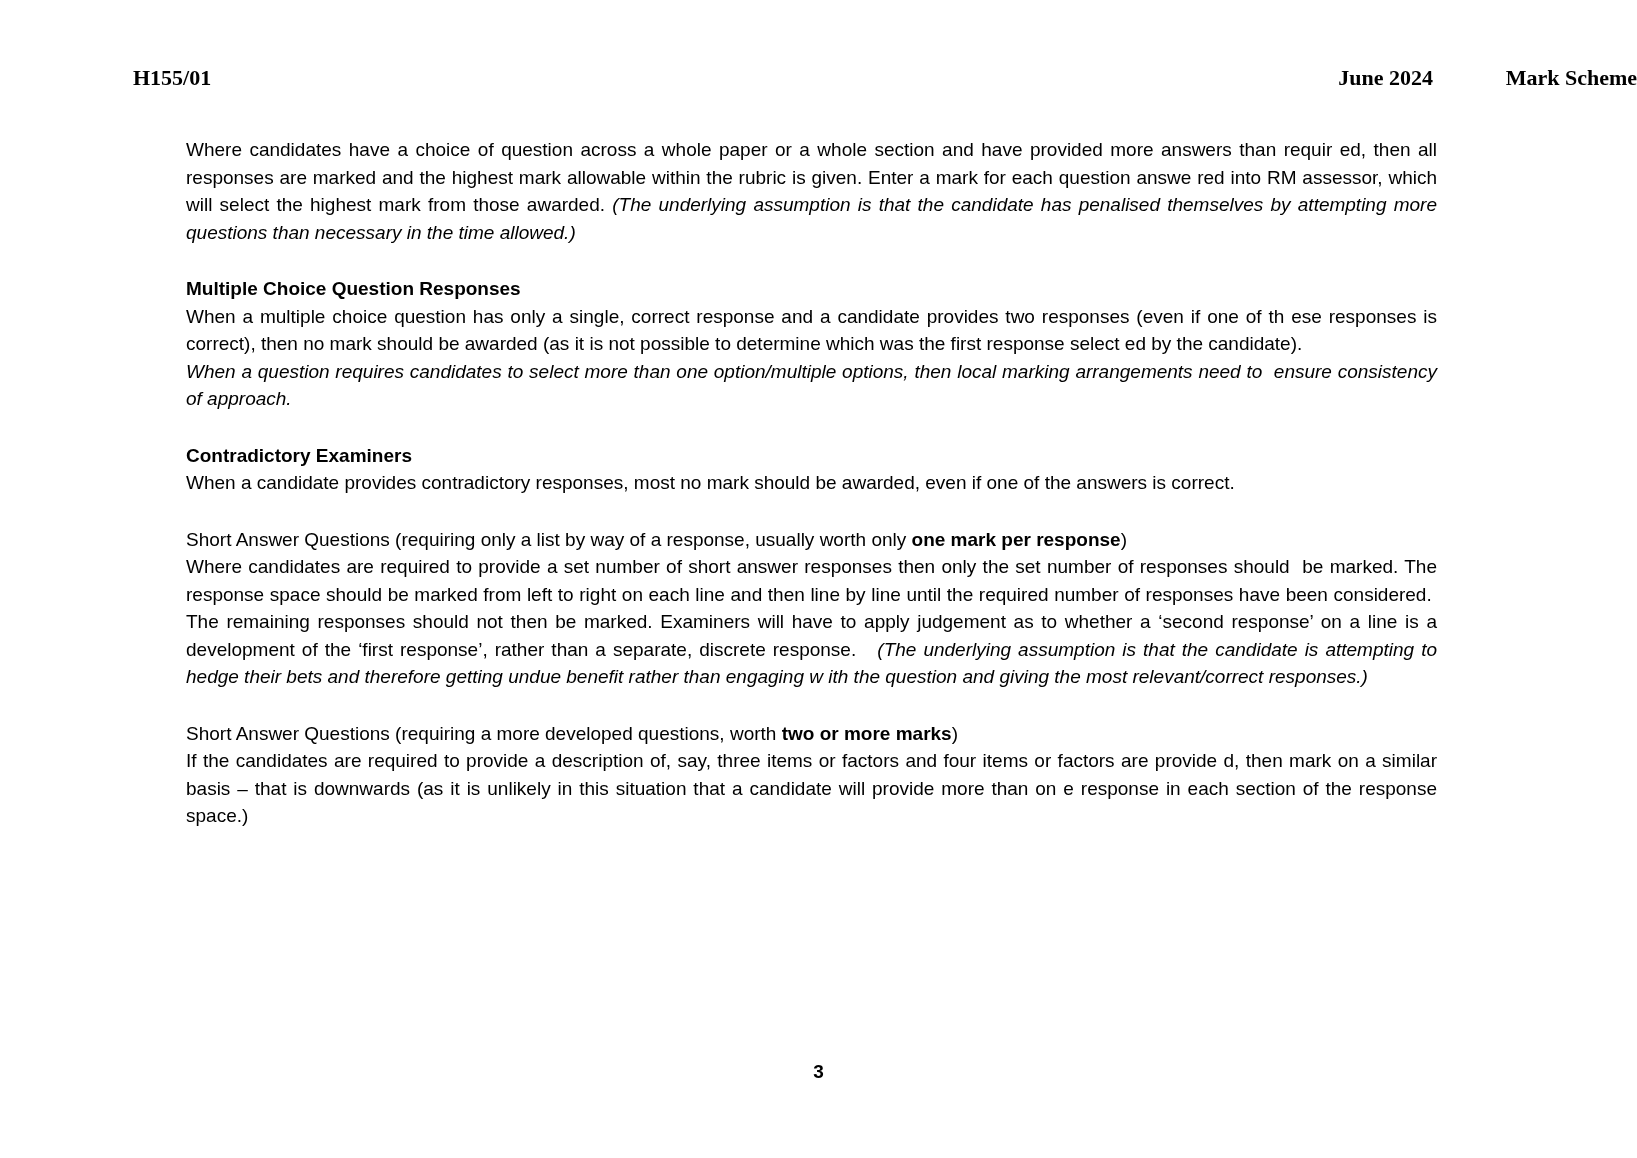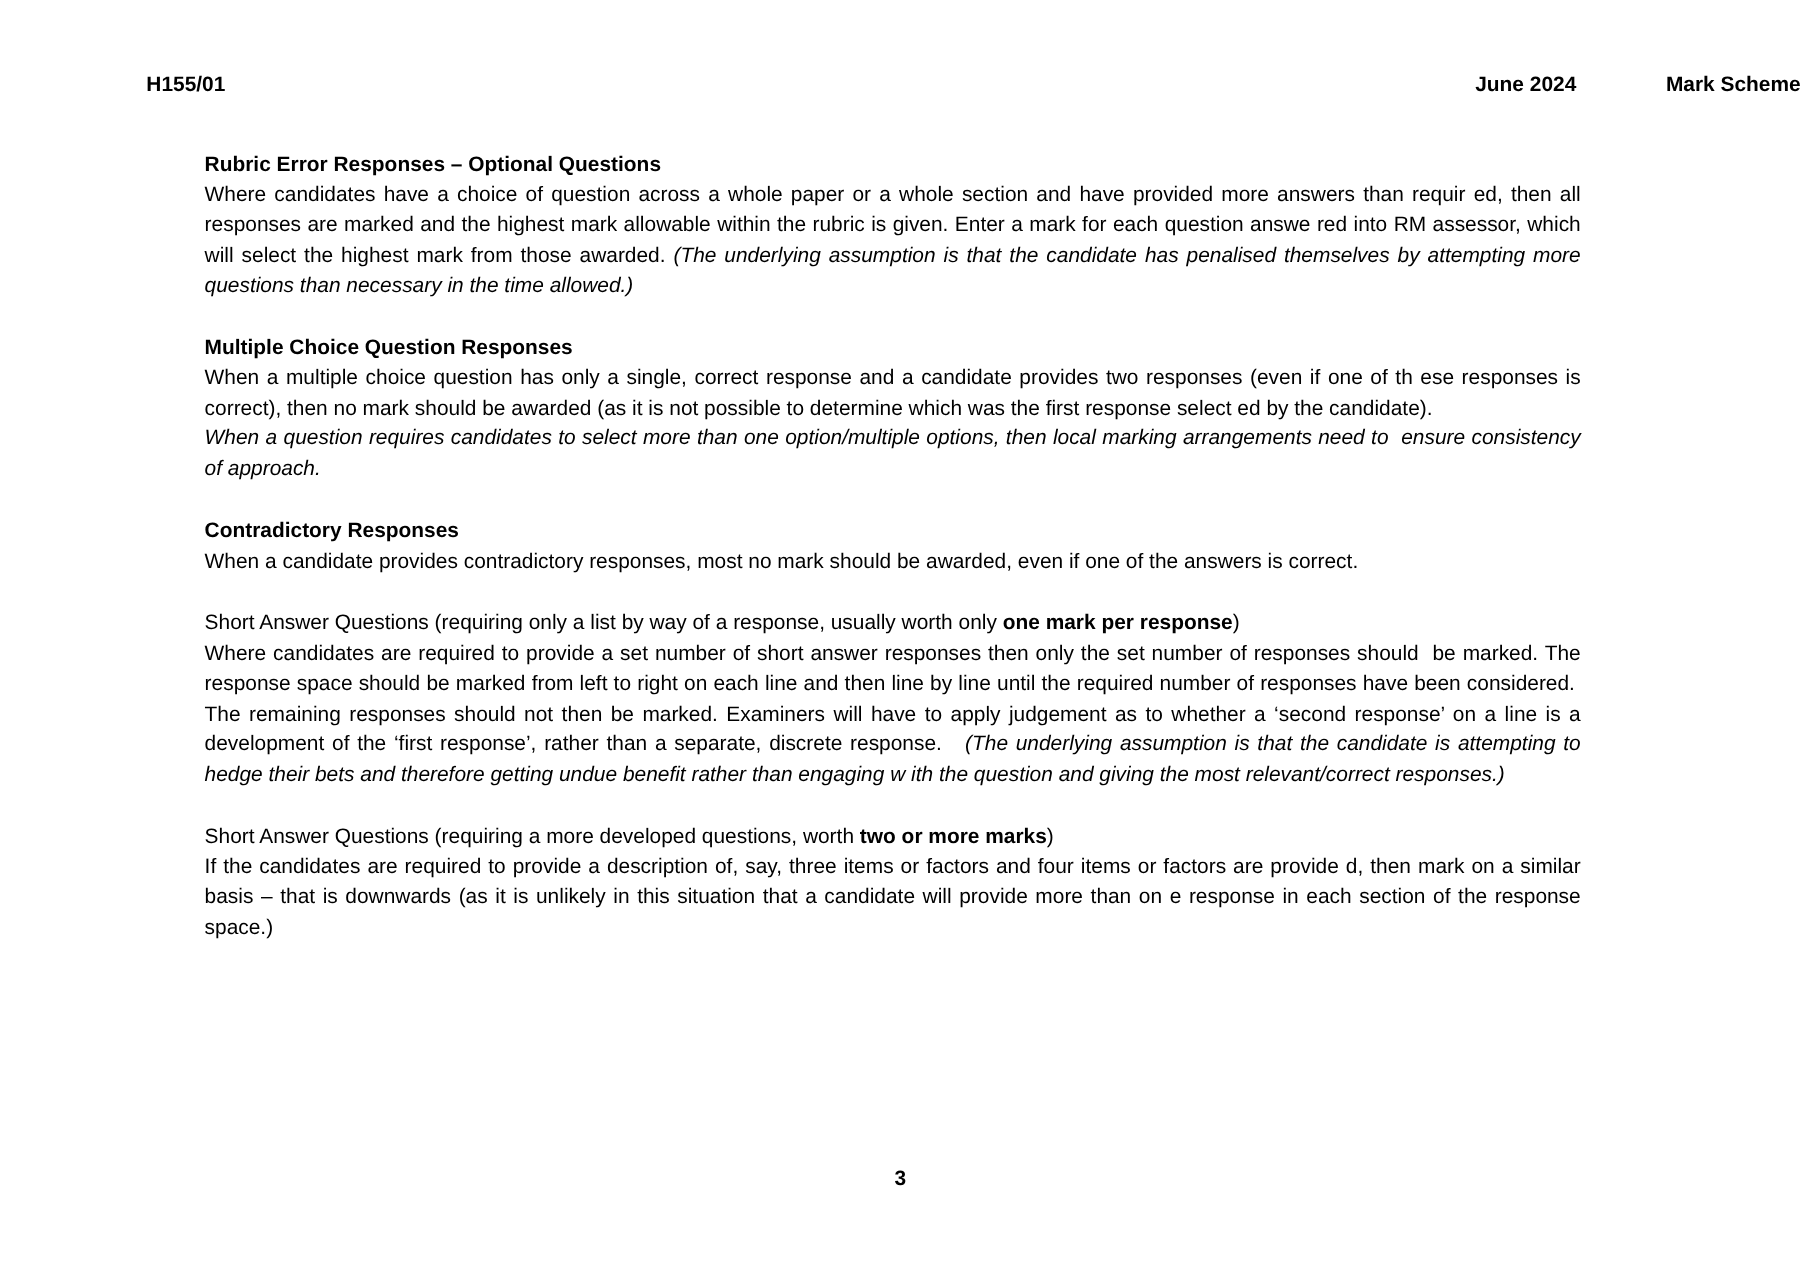--- a/index.html
+++ b/index.html
@@ -15,23 +15,24 @@
     color: #000000;
     font-family: "Liberation Sans", sans-serif;
     overflow: hidden;
   }
   .page-header {
     position: absolute;
     top: 64px;
     left: 0;
     width: 100%;
     height: 28px;
-    font-size: 19px;
+    font-size: 22px;
     font-weight: bold;
     line-height: 28px;
+    font-family: Liberation Serif, serif;
   }
   .page-header .hdr-left {
     position: absolute;
     left: 133px;
     top: 0;
   }
   .page-header .hdr-center {
     position: absolute;
     left: 0;
     width: 100%;
@@ -83,28 +84,27 @@
 
 <div class="page">
 
   <div class="page-header">
     <span class="hdr-left">H155/01</span>
     <span class="hdr-center">Mark Scheme</span>
     <span class="hdr-right">June 2024</span>
   </div>
 
   <div class="content" id="doc-body">
-      <p class="block heading"><span class="run-bold">Rubric Error Responses – Optional Questions</span></p>
       <p class="block paragraph"><span class="run-normal">Where candidates have a choice of question across a whole paper or a whole section and have provided more answers than requir ed, then all responses are marked and the highest mark allowable within the rubric is given. Enter a mark for each question answe red into RM assessor, which will select the highest mark from those awarded. </span><span class="run-italic">(The underlying assumption is that the candidate has penalised themselves by attempting more questions than necessary in the time allowed.)</span></p>
       <div class="spacer"></div>
       <p class="block heading"><span class="run-bold">Multiple Choice Question Responses</span></p>
       <p class="block paragraph"><span class="run-normal">When a multiple choice question has only a single, correct response and a candidate provides two responses (even if one of th ese responses is correct), then no mark should be awarded (as it is not possible to determine which was the first response select ed by the candidate).</span></p>
       <p class="block paragraph"><span class="run-italic">When a question requires candidates to select more than one option/multiple options, then local marking arrangements need to &nbsp;ensure consistency of approach.</span></p>
       <div class="spacer"></div>
-      <p class="block heading"><span class="run-bold">Contradictory Responses</span></p>
+      <p class="block heading"><span class="run-bold">Contradictory Examiners</span></p>
       <p class="block paragraph"><span class="run-normal">When a candidate provides contradictory responses, most no mark should be awarded, even if one of the answers is correct.</span></p>
       <div class="spacer"></div>
       <p class="block paragraph"><span class="run-normal">Short Answer Questions (requiring only a list by way of a response, usually worth only </span><span class="run-bold">one mark per response</span><span class="run-normal">)</span></p>
       <p class="block paragraph"><span class="run-normal">Where candidates are required to provide a set number of short answer responses then only the set number of responses should &nbsp;be marked. The response space should be marked from left to right on each line and then line by line until the required number of responses have been considered.&nbsp; The remaining responses should not then be marked. Examiners will have to apply judgement as to whether a ‘second response’ on a line is a development of the ‘first response’, rather than a separate, discrete response.&nbsp;&nbsp; </span><span class="run-italic">(The underlying assumption is that the candidate is attempting to hedge their bets and therefore getting undue benefit rather than engaging w ith the question and giving the most relevant/correct responses.)</span></p>
       <div class="spacer"></div>
       <p class="block paragraph"><span class="run-normal">Short Answer Questions (requiring a more developed questions, worth </span><span class="run-bold">two or more marks</span><span class="run-normal">)</span></p>
       <p class="block paragraph"><span class="run-normal">If the candidates are required to provide a description of, say, three items or factors and four items or factors are provide d, then mark on a similar basis – that is downwards (as it is unlikely in this situation that a candidate will provide more than on e response in each section of the response space.)</span></p>
     </div>
 
   <div class="page-footer">

